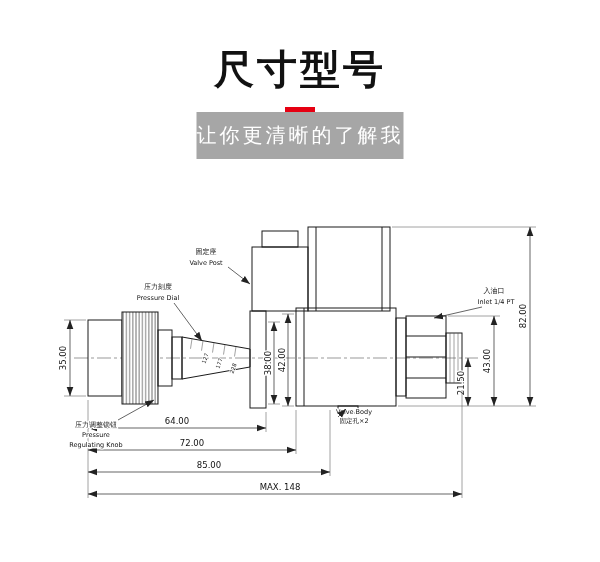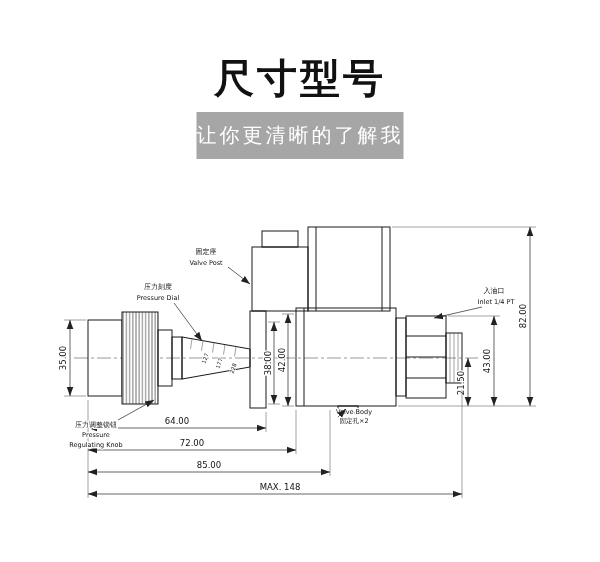--- a/index.html
+++ b/index.html
@@ -1,19 +1,19 @@
 <!DOCTYPE html>
 <html><head>
 <meta charset="utf-8">
 <style>
   html,body{margin:0;padding:0}
   body{width:600px;height:562px;position:relative;background:#ffffff;overflow:hidden;
        font-family:"Liberation Sans","DejaVu Sans",sans-serif}
   .header{position:absolute;top:42px;left:0;width:100%;text-align:center}
-  .title{margin:9px;font-size:40px;font-weight:bold;color:#111;letter-spacing:3px;
+  .title{margin:0;font-size:40px;font-weight:bold;color:#111;letter-spacing:3px;
          font-family:"DejaVu Sans",sans-serif}
   .red-bar{width:30px;height:8px;background:#e60012;margin:10px auto 0}
   .band{position:absolute;top:112px;left:50%;transform:translateX(-50%);
         background:#a6a6a6;color:#fff;font-size:20px;letter-spacing:3px;
         padding:10px 0;white-space:nowrap}
   svg{position:absolute;left:0;top:0}
   .p{fill:none;stroke:#1a1a1a;stroke-width:1}
   .dim{stroke:#222;stroke-width:0.7;fill:none}
   .ext{stroke:#555;stroke-width:0.55;fill:none}
   .cl{stroke:#555;stroke-width:0.6;stroke-dasharray:14 3 3 3}

